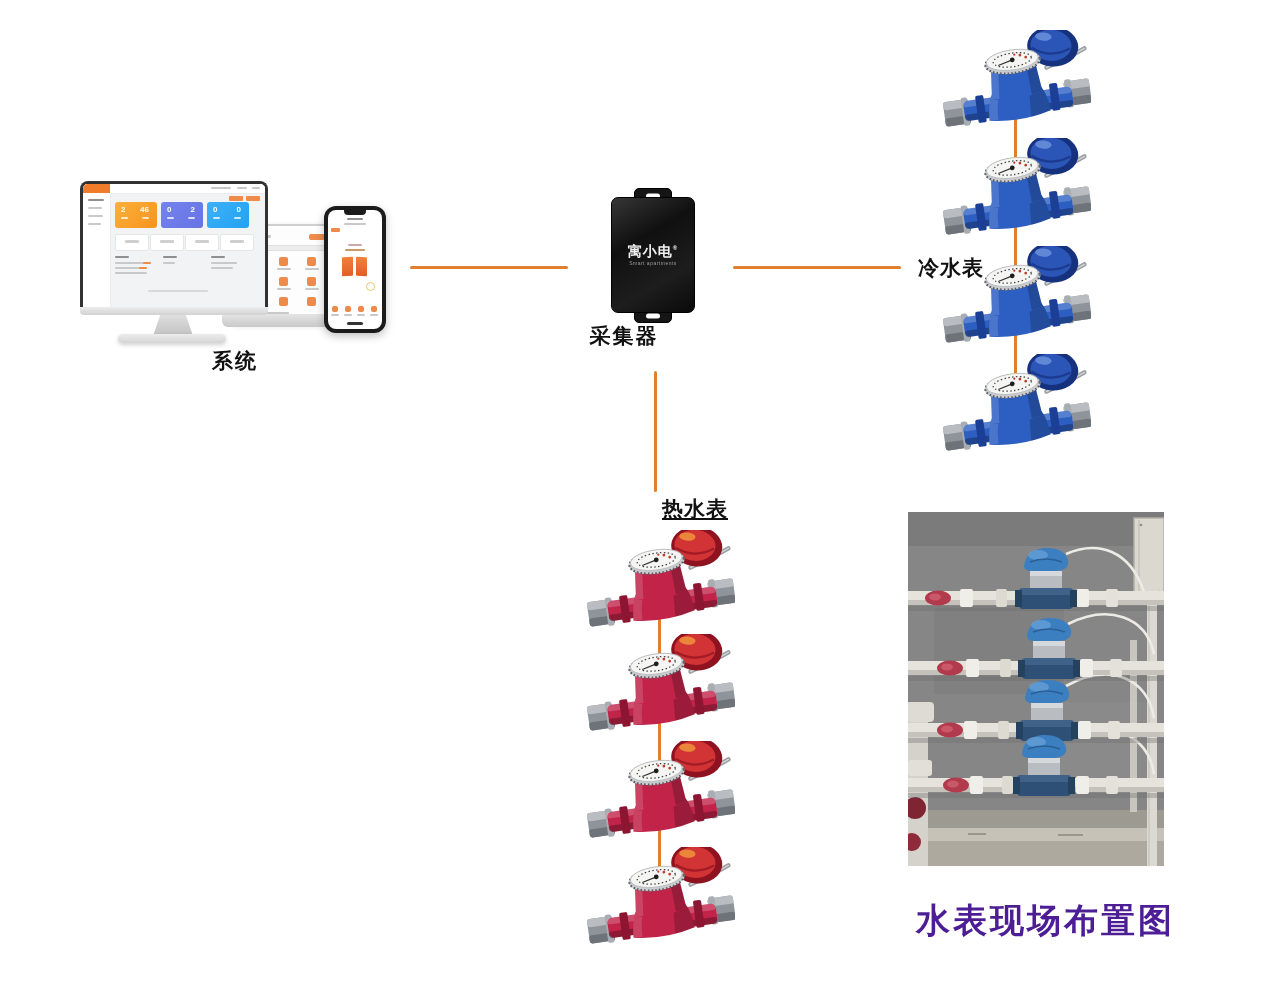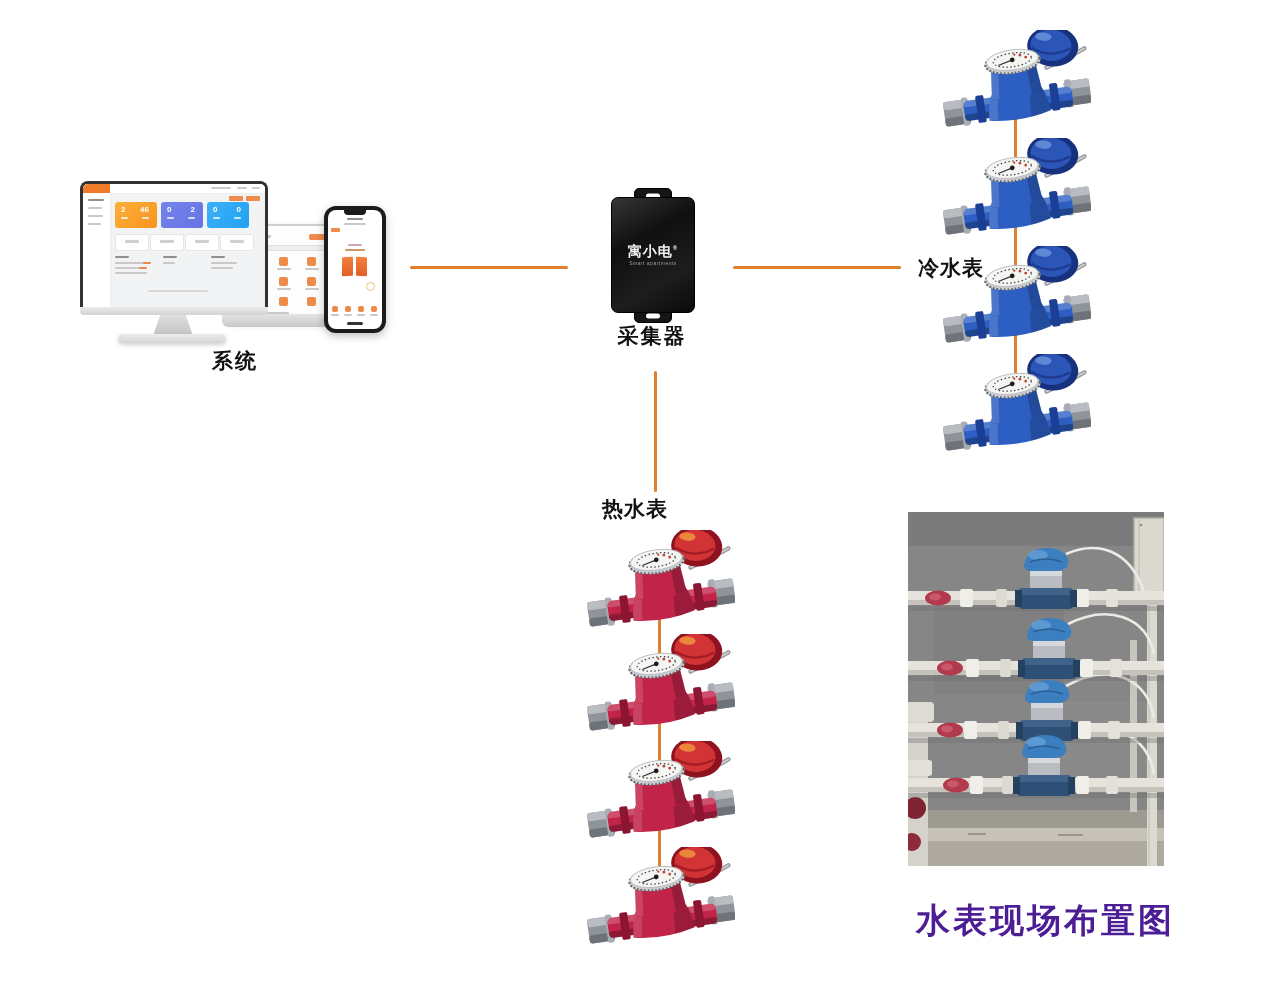--- a/index.html
+++ b/index.html
@@ -233,40 +233,40 @@
   </div>
   <div class="tab" style="left:634px;top:308px;border-radius:0 0 5px 5px;">
     <div class="hole"></div>
   </div>
   <div class="collector">
     <div class="logo">
       <span>寓小电</span><sup>®</sup>
     </div>
     <div class="logo-sub">Smart apartments</div>
   </div>
-  <div class="lbl" style="left:592px;top:322px;width:120px;">采集器</div>
+  <div class="lbl" style="left:564px;top:322px;width:120px;">采集器</div>
 
   <div class="lbl" style="left:916px;top:254px;width:70px;letter-spacing:1px;">冷水表</div>
   <div class="chain" style="left:941px;top:25px;height:436px;">
     <div class="chain-line" style="top:45px;height:345px;"></div>
     <svg class="meter meter-blue" style="top:5px;">
         <use href="#sym-meter"></use>
       </svg>
     <svg class="meter meter-blue" style="top:113px;">
         <use href="#sym-meter"></use>
       </svg>
     <svg class="meter meter-blue" style="top:221px;">
         <use href="#sym-meter"></use>
       </svg>
     <svg class="meter meter-blue" style="top:329px;">
         <use href="#sym-meter"></use>
       </svg>
   </div>
 
-  <div class="lbl" style="left:600px;top:495px;width:70px;letter-spacing:1px;">热水表</div>
+  <div class="lbl" style="left:660px;top:495px;width:70px;letter-spacing:1px;text-decoration:underline;">热水表</div>
   <div class="chain" style="left:585px;top:527px;height:430px;">
     <div class="chain-line" style="top:45px;height:340px;"></div>
     <svg class="meter meter-red" style="top:3px;">
         <use href="#sym-meter"></use>
       </svg>
     <svg class="meter meter-red" style="top:107px;">
         <use href="#sym-meter"></use>
       </svg>
     <svg class="meter meter-red" style="top:214px;">
         <use href="#sym-meter"></use>

